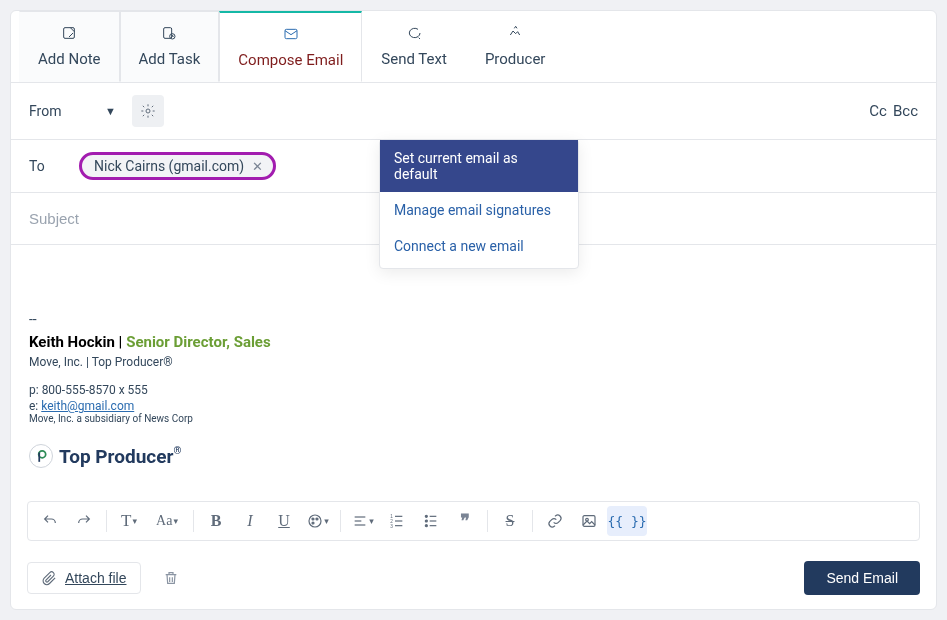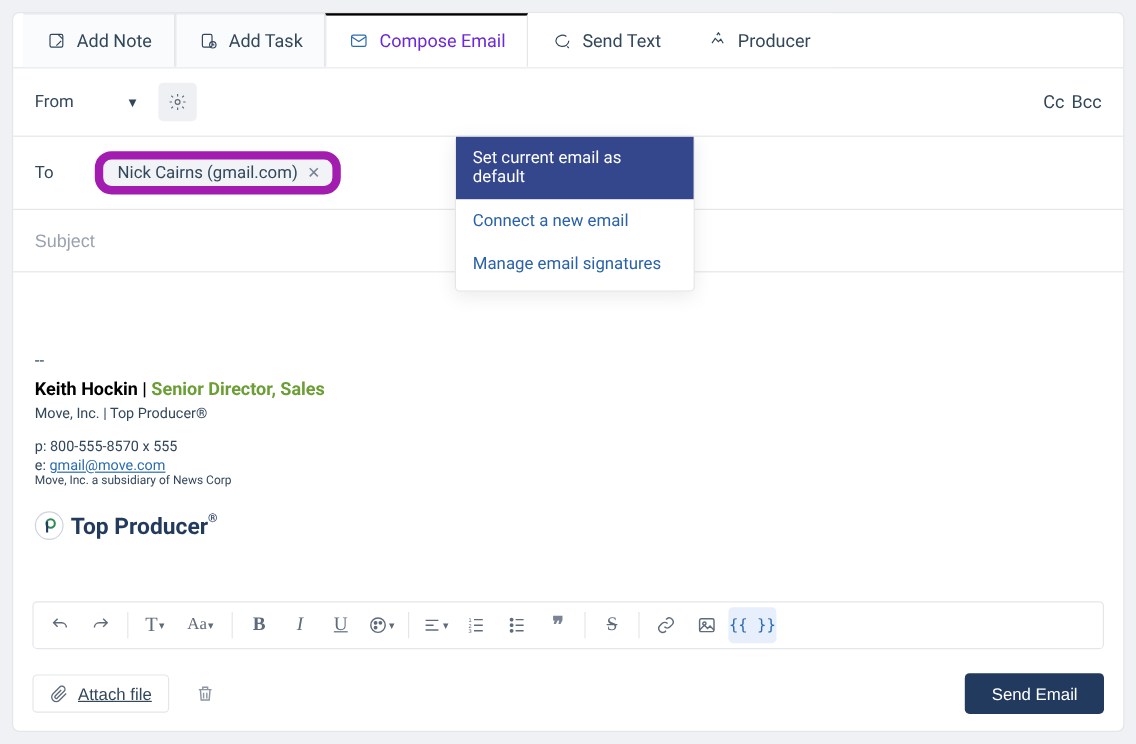--- a/index.html
+++ b/index.html
@@ -34,26 +34,27 @@
       display: flex;
       align-items: center;
       gap: 8px;
       padding: 12px 18px;
       font-size: 15px;
       color: #33475b;
       cursor: pointer;
       background: #fff;
       border: 1px solid transparent;
       position: relative;
+      flex-direction: column;
     }
     .tab.active {
-      color: #6d28d9;
+      color: #7f1d1d;
       border-right: 1px solid #e4e6ea;
       border-left: 1px solid #e4e6ea;
-      border-top: 2px solid #000000;
+      border-top: 2px solid #14b8a6;
       background: #fff;
     }
     .tab.inactive {
       border-right: 1px solid #e4e6ea;
       border-left: 1px solid #e4e6ea;
       border-top: 1px solid #e4e6ea;
       background: #fafbfc;
     }
     .tabs .tab:first-child {
       border-left-color: transparent;
@@ -119,21 +120,21 @@
       display: flex;
       gap: 6px;
       color: #33475b;
       font-size: 15px;
     }
     .right-links span {
       cursor: pointer;
     }
     .recipient-chip {
       background: #f2f3f6;
-      border: 7px solid #a21caf;
+      border: 3px solid #a21caf;
       border-radius: 14px;
       padding: 3px 10px 3px 12px;
       display: inline-flex;
       align-items: center;
       gap: 8px;
       font-size: 14px;
       color: #33475b;
       justify-content: space-between;
     }
     .chip-x {
@@ -417,35 +418,35 @@
         <span class="chip-x">✕</span>
       </span>
     </div>
 
     <div class="subject-row">
       <input type="text" placeholder="Subject" style="">
     </div>
 
     <div class="menu">
       <div class="menu-item active">Set current email as default</div>
+      <div class="menu-item">Manage email signatures</div>
       <div class="menu-item">Connect a new email</div>
-      <div class="menu-item">Manage email signatures</div>
     </div>
 
     <div class="editor">
       <div class="sig-sep">--</div>
       <div class="sig-name">
         <span class="name">Keith Hockin</span><span class="name"> | </span><span class="title">Senior Director, Sales</span>
       </div>
       <div class="sig-company">Move, Inc. | Top Producer®</div>
       <div class="sig-phone">
         <span>p:  </span><span>800-555-8570 x 555</span>
       </div>
       <div class="sig-email">
-        <span>e:  </span><a href="#">gmail@move.com</a>
+        <span>e:  </span><a href="#">keith@gmail.com</a>
       </div>
       <div class="sig-sub">Move, Inc. a subsidiary of News Corp</div>
       <div class="logo-row">
         <div class="logo-mark">
           <svg width="14" height="14" viewBox="0 0 24 24">
             <circle cx="14" cy="9" r="6" fill="none" stroke="#2e8b57" stroke-width="3"></circle>
             <line x1="9" y1="6" x2="9" y2="22" stroke="#223a5e" stroke-width="3"></line>
           </svg>
         </div>
         <span class="logo-text">

